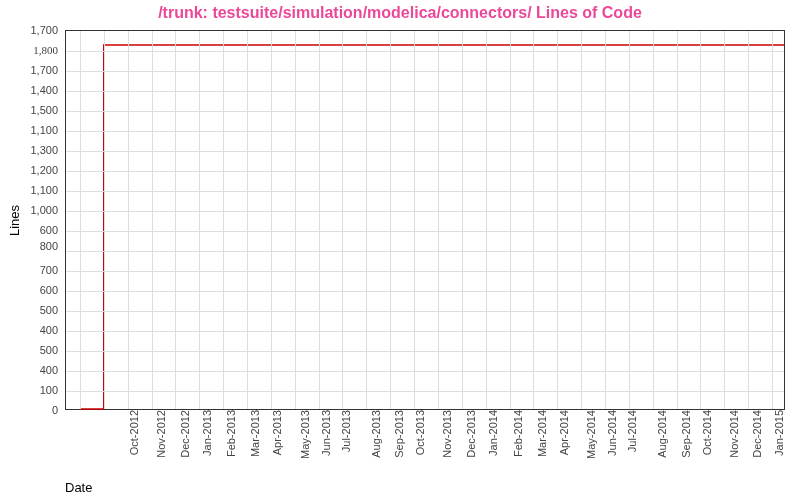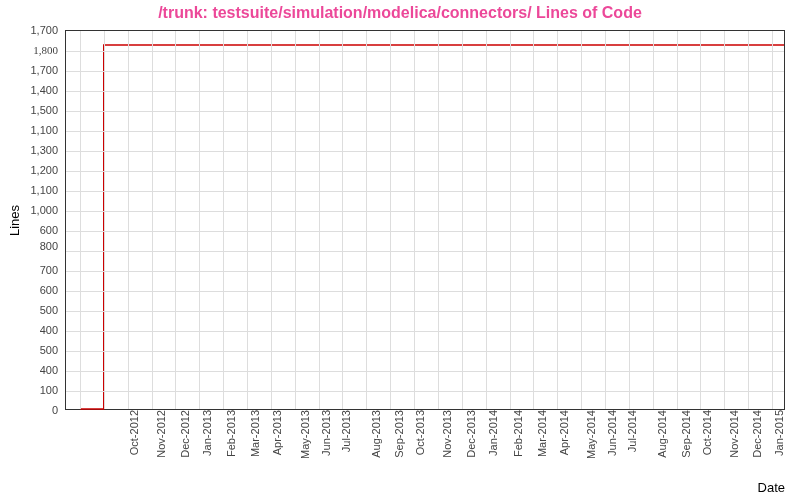--- a/index.html
+++ b/index.html
@@ -96,21 +96,21 @@
     transform: rotate(-90deg);
     font-size: 13px;
     color: #000;
     white-space: nowrap;
   }
   .x-label {
     position: absolute;
     left: 65px;
     top: 480px;
     width: 720px;
-    text-align: right;
+    text-align: left;
     font-size: 13px;
     color: #000;
   }
   svg.line {
     position: absolute;
     left: 0;
     top: 0;
     width: 100%;
     height: 100%;
     overflow: visible;

